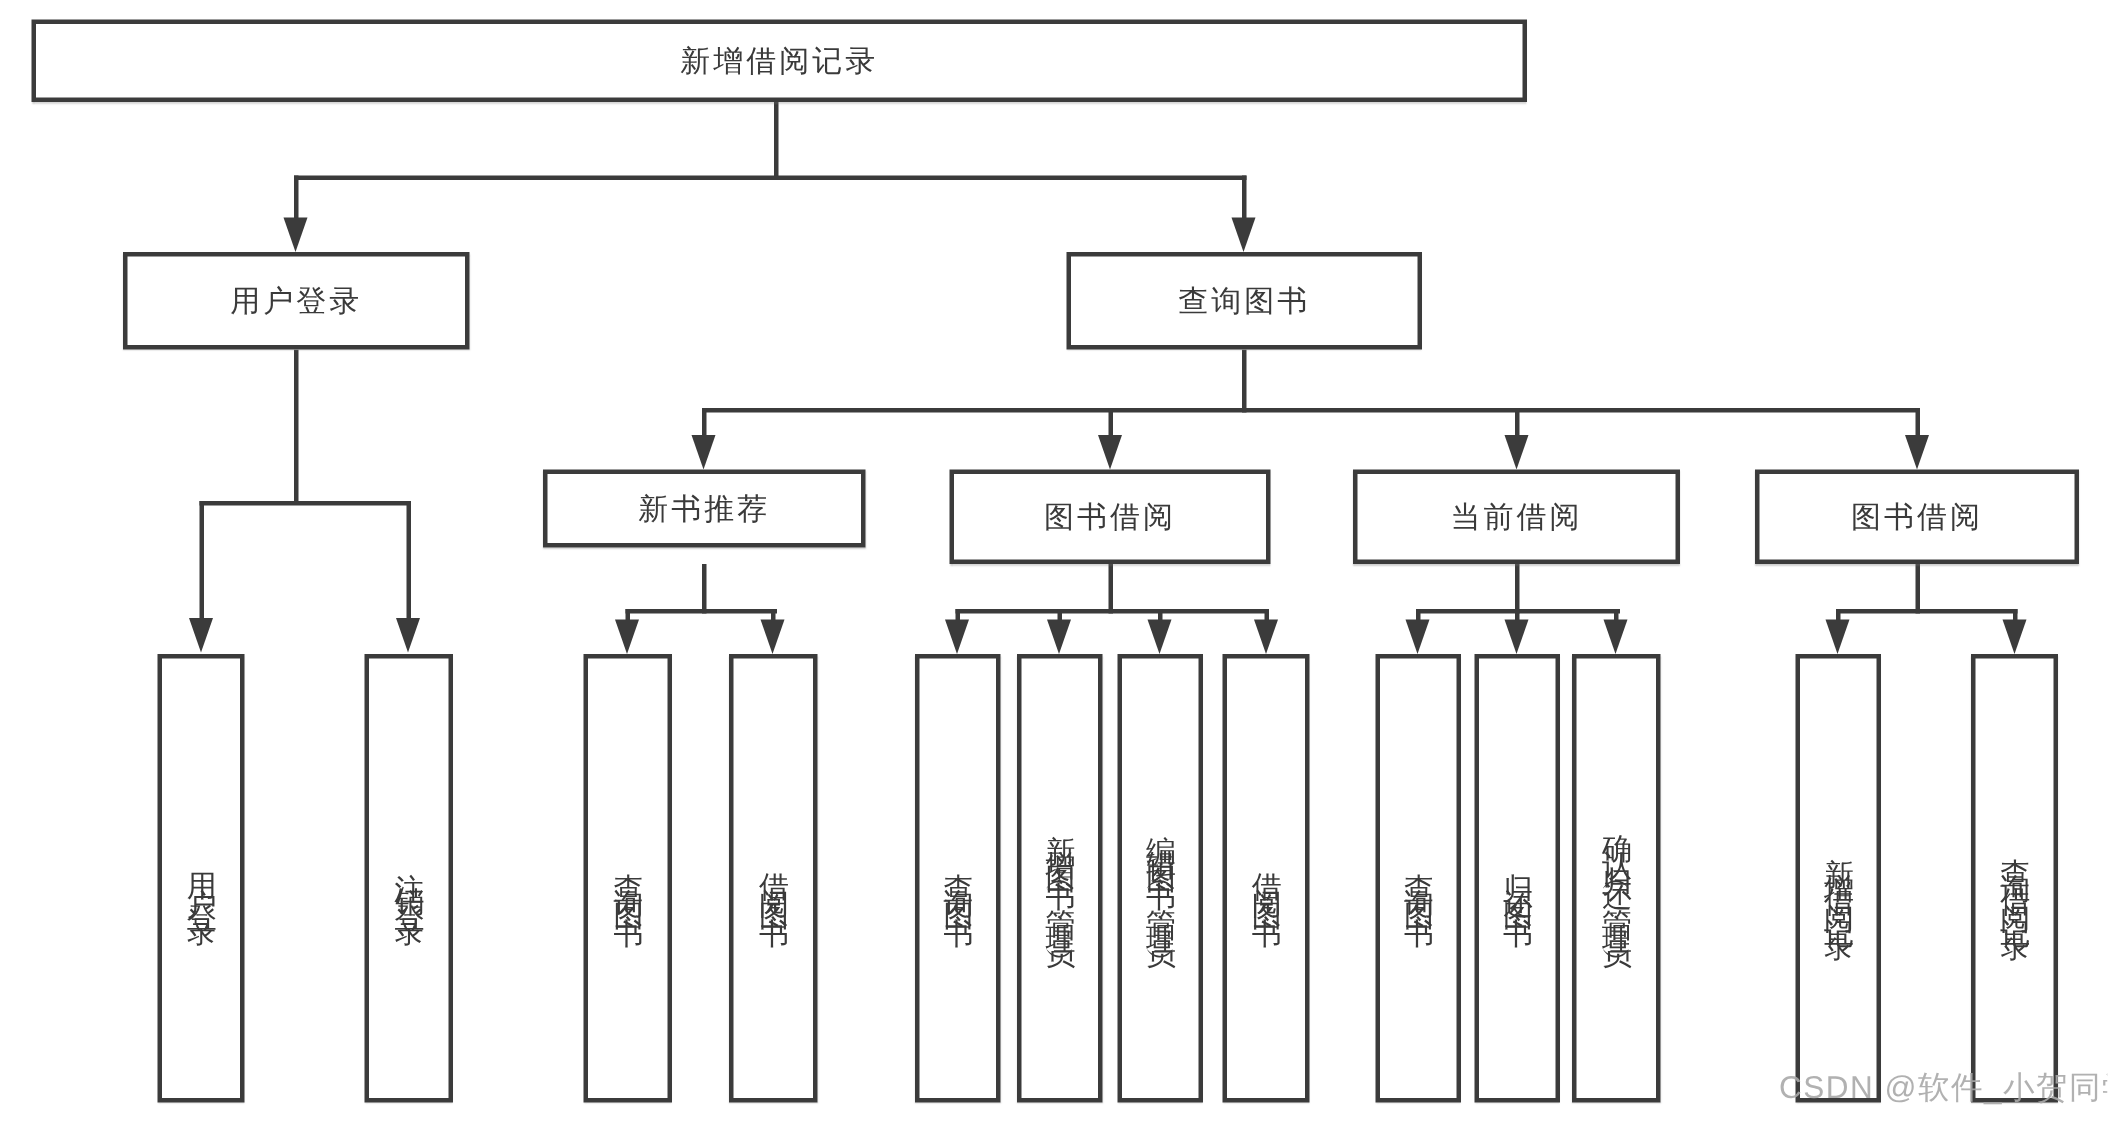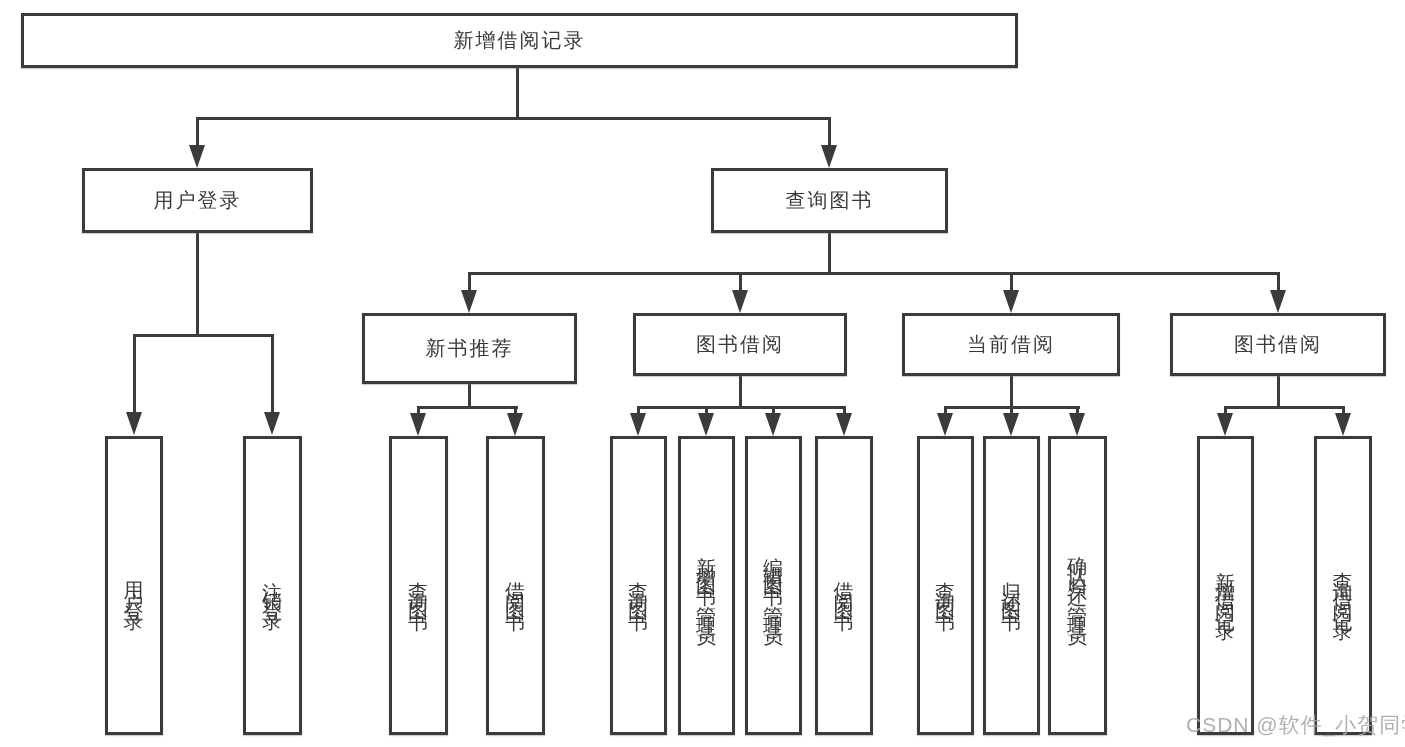--- a/index.html
+++ b/index.html
@@ -62,21 +62,21 @@
 <body>
 
 <div id="canvas">
 
   <div class="box" style="left:21px; top:13px; width:997px; height:55px;">新增借阅记录</div>
 
   <div class="box" style="left:82px; top:168px; width:231px; height:65px;">用户登录</div>
 
   <div class="box" style="left:711px; top:168px; width:237px; height:65px;">查询图书</div>
 
-  <div class="box" style="left:362px; top:313px; width:215px; height:71px;">新书推荐</div>
+  <div class="box" style="left:362px; top:313px; width:215px; height:52px;">新书推荐</div>
 
   <div class="box" style="left:633px; top:313px; width:214px; height:63px;">图书借阅</div>
 
   <div class="box" style="left:902px; top:313px; width:218px; height:63px;">当前借阅</div>
 
   <div class="box" style="left:1170px; top:313px; width:216px; height:63px;">图书借阅</div>
 
   <div class="box vbox" style="left:105px; top:436px; width:58px; height:299px;">用户登录</div>
   <div class="box vbox" style="left:243px; top:436px; width:59px; height:299px;">注销登录</div>
 

